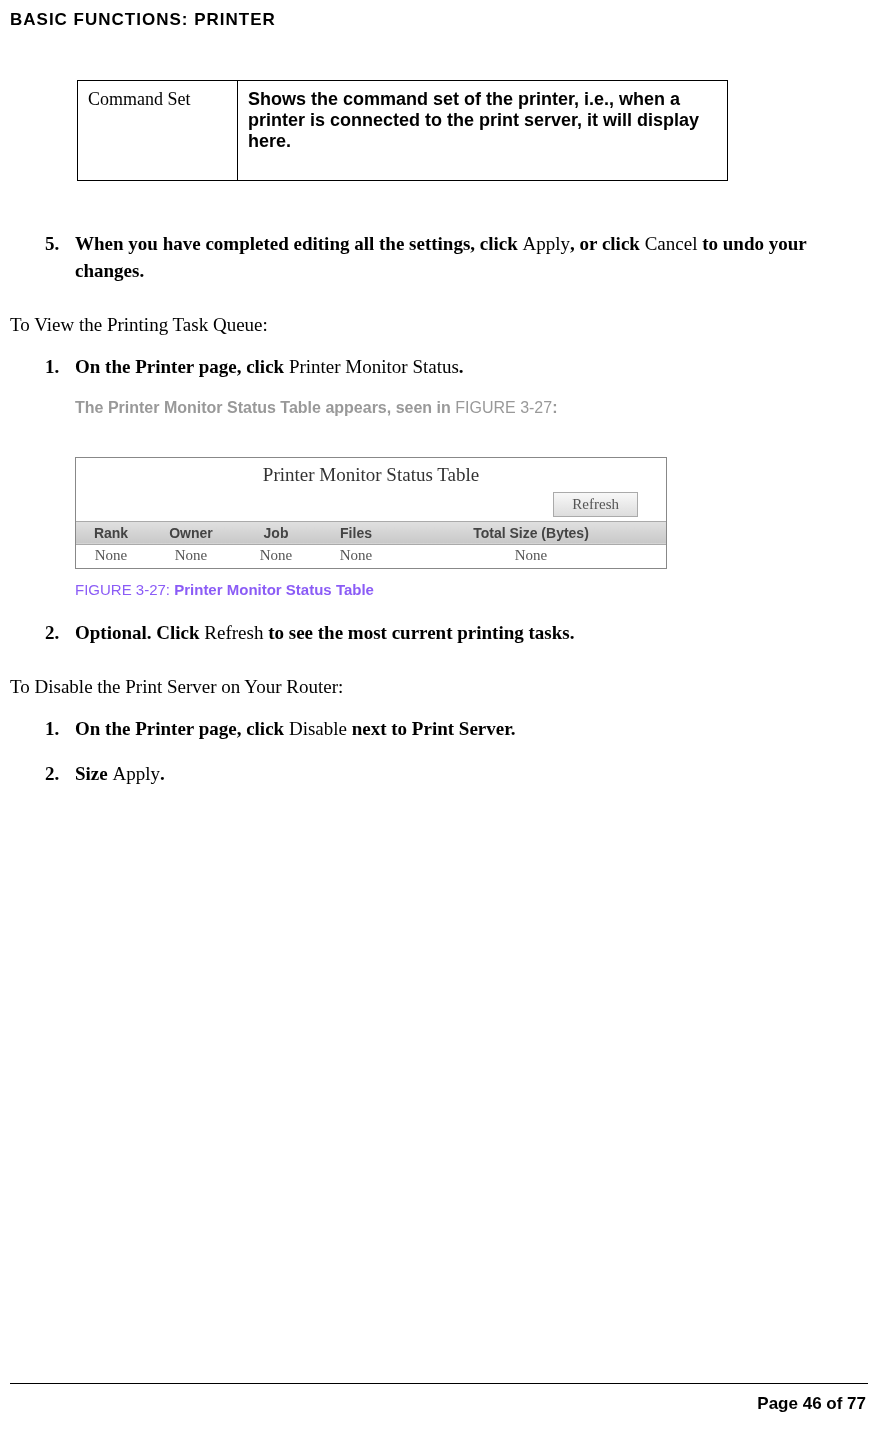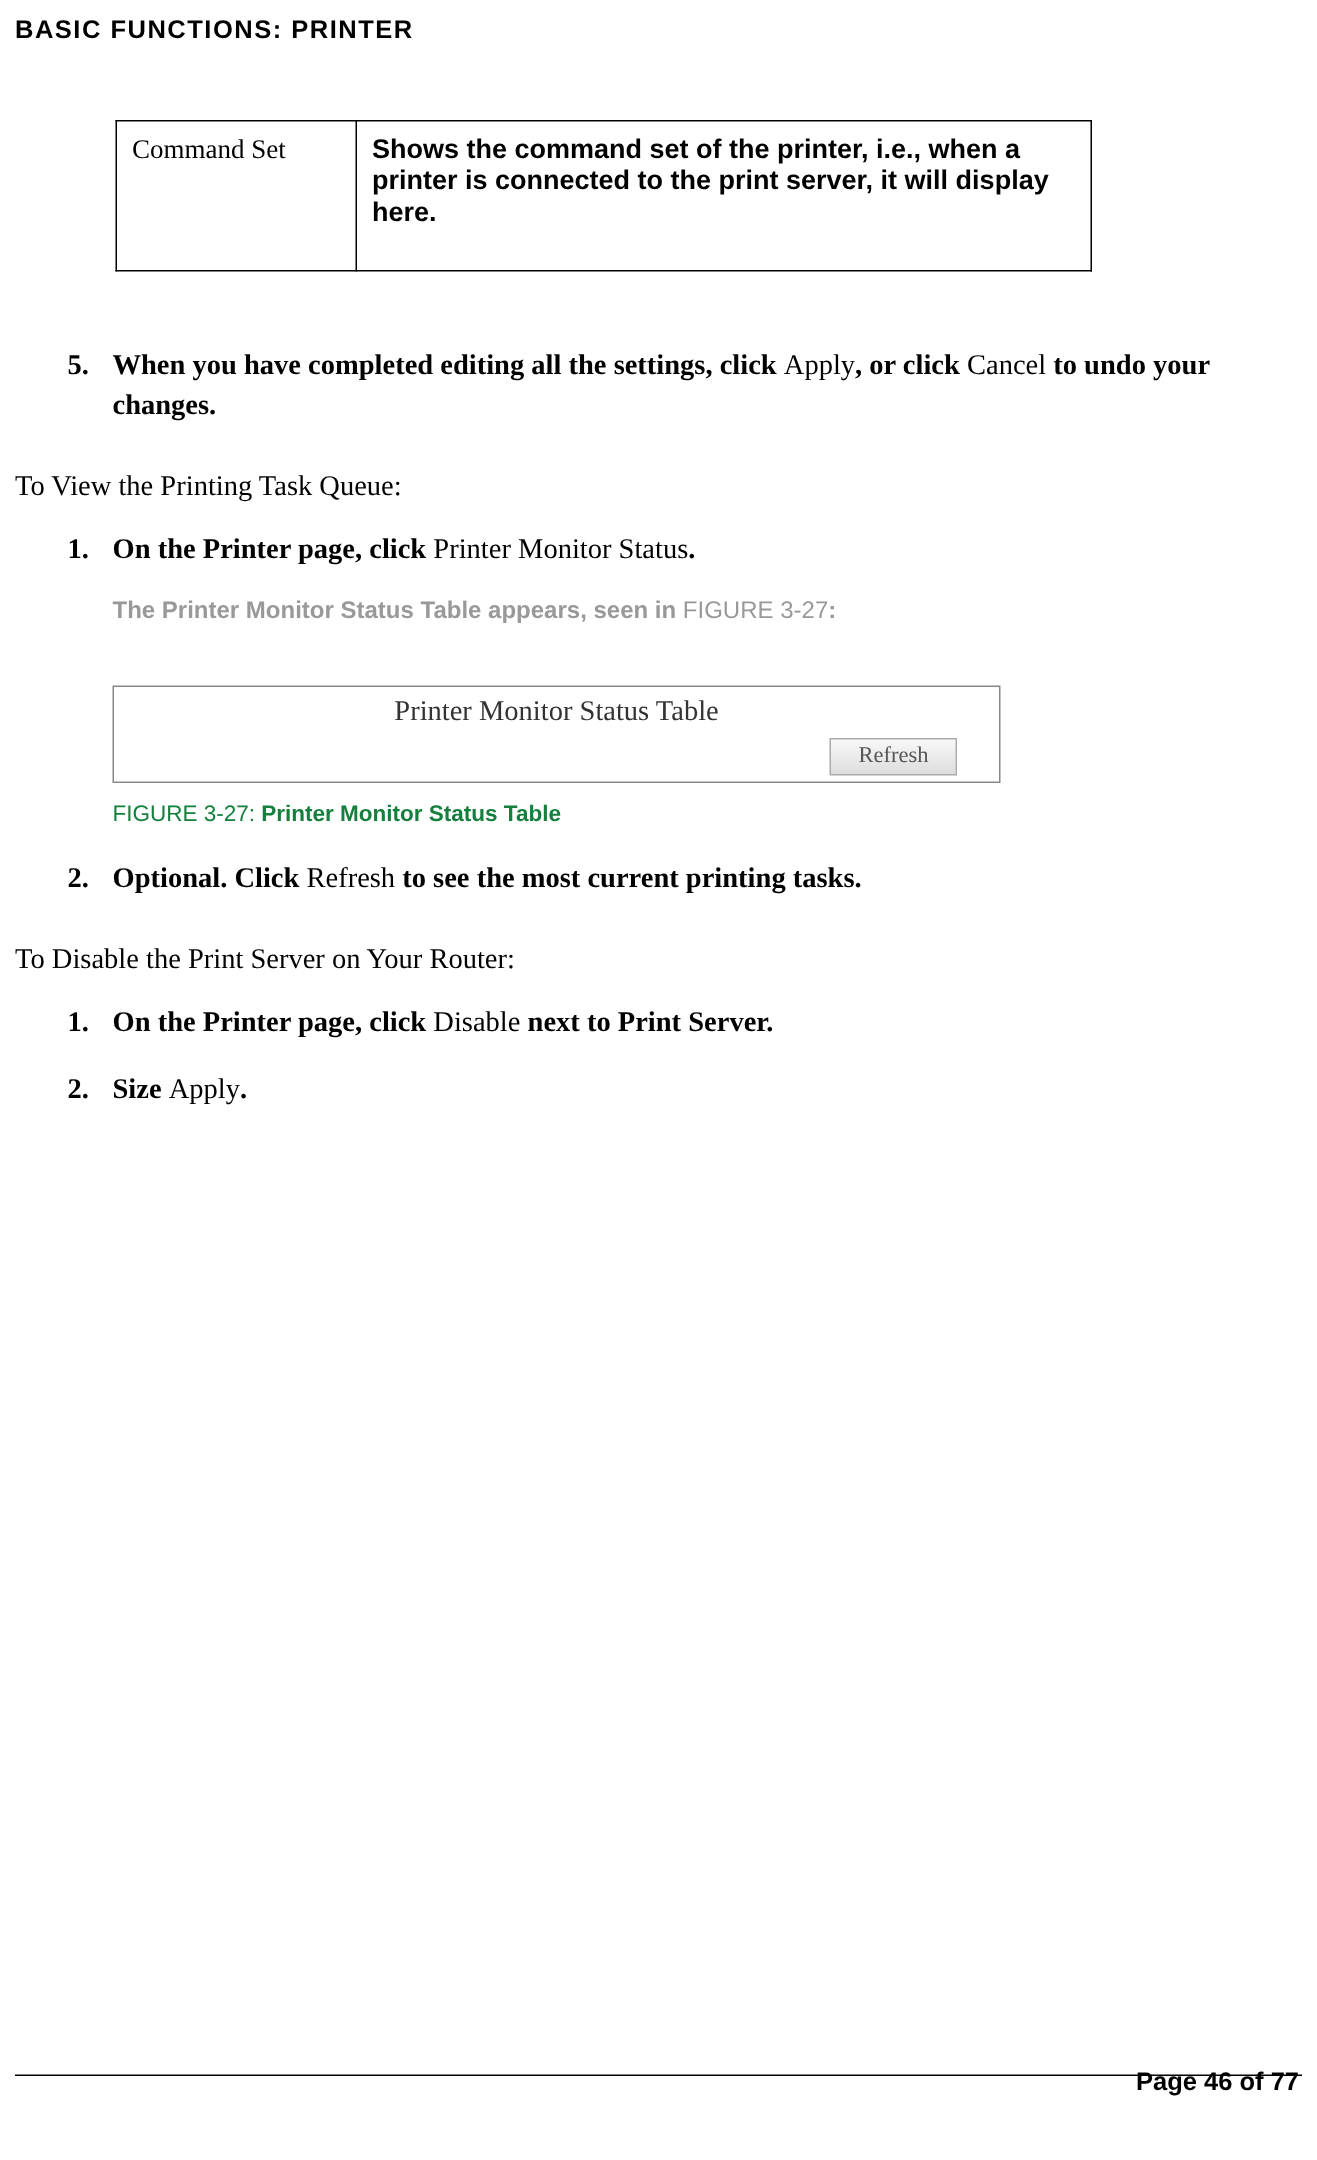--- a/index.html
+++ b/index.html
@@ -129,37 +129,37 @@
       text-align: center;
       padding: 2px 0 4px 0;
     }
     .col-rank { width: 70px; }
     .col-owner { width: 90px; }
     .col-job { width: 80px; }
     .col-files { width: 80px; }
     .col-total { }
     .figure-caption {
       font-family: Verdana, Arial, sans-serif;
-      color: #15803d;
+      color: #8b5cf6;
       font-size: 15px;
       margin-left: 65px;
       margin-bottom: 22px;
     }
     .figure-caption .fig-label { font-weight: normal; }
     .figure-caption .fig-title { font-weight: bold; }
     .footer-line {
       position: absolute;
       bottom: 56px;
       left: 10px;
       right: 10px;
       border-top: 1px solid #000;
     }
     .footer-text {
       position: absolute;
-      bottom: 42px;
+      bottom: 26px;
       right: 12px;
       font-family: Arial, Helvetica, sans-serif;
       font-weight: bold;
       font-size: 17px;
     }
   </style>
 </head>
 <body>
 
 <div class="header-text">BASIC FUNCTIONS: PRINTER</div>
@@ -191,20 +191,38 @@
 
 <div class="note-text">
   <span>The Printer Monitor Status Table appears, seen in </span><span class="fig-ref">FIGURE 3-27</span><span>:</span>
 </div>
 
 <div class="screenshot-box">
   <div class="ss-title-row">Printer Monitor Status Table</div>
   <div class="ss-refresh-row">
     <button class="refresh-btn">Refresh</button>
   </div>
+  <table class="ss-table">
+    <tbody>
+        <tr class="ss-head-row">
+      <td class="col-rank">Rank</td>
+      <td class="col-owner">Owner</td>
+      <td class="col-job">Job</td>
+      <td class="col-files">Files</td>
+      <td class="col-total">Total Size (Bytes)</td>
+    </tr>
+    <tr class="ss-data-row">
+      <td>None</td>
+      <td>None</td>
+      <td>None</td>
+      <td>None</td>
+      <td>None</td>
+    </tr>
+  </tbody>
+    </table>
 </div>
 
 <div class="figure-caption">
   <span class="fig-label">FIGURE 3-27: </span><span class="fig-title">Printer Monitor Status Table</span>
 </div>
 
 <div class="ol-item">
   <div class="ol-num">2.</div>
   <div class="ol-body">
     <span class="bold">Optional. Click </span><span>Refresh</span><span class="bold"> to see the most current printing tasks.</span>

